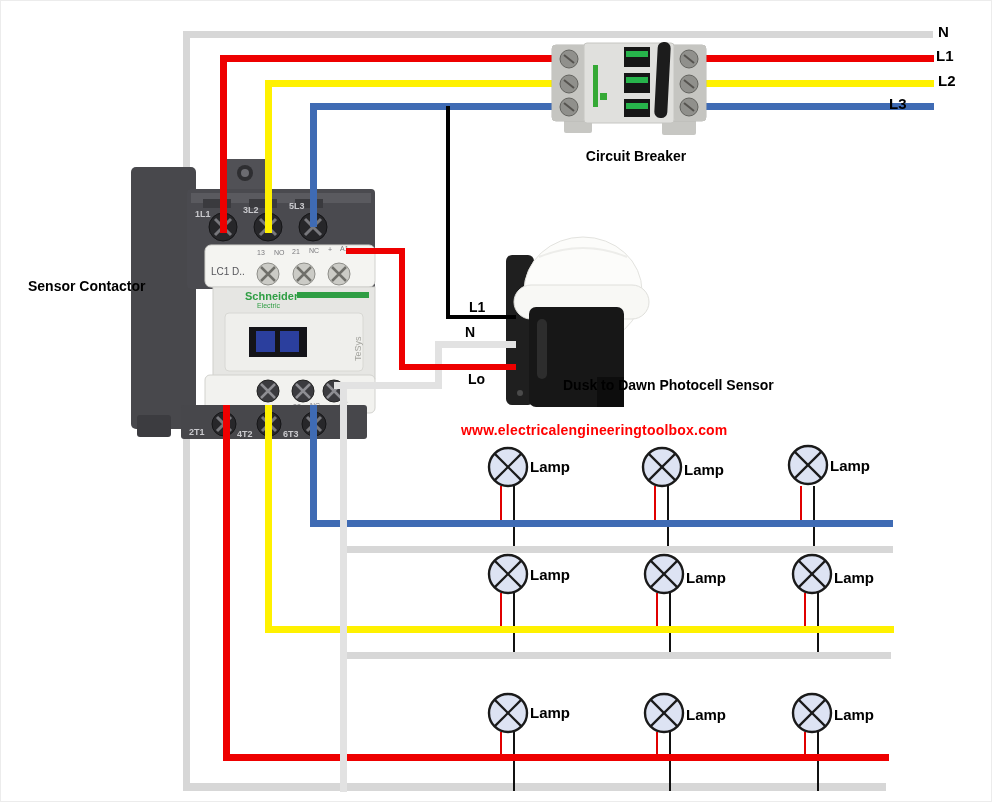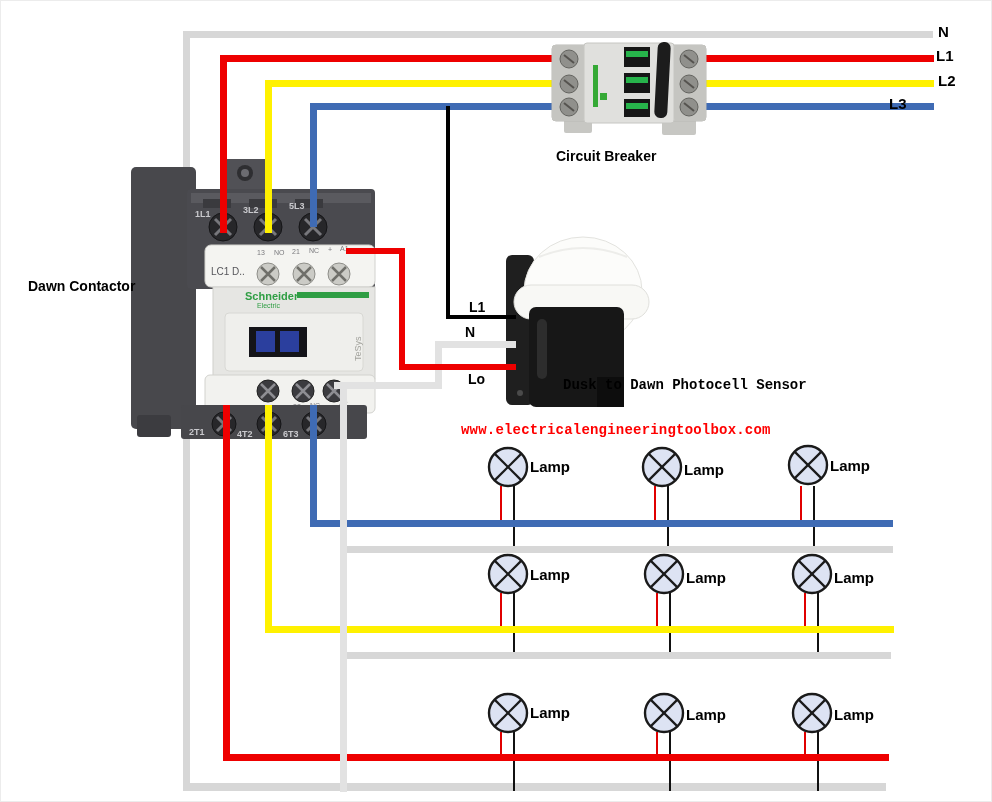--- a/index.html
+++ b/index.html
@@ -293,23 +293,23 @@
         <line x1="35.4" y1="8.6" x2="8.6" y2="35.4" stroke="#1a1a1a" stroke-width="2.2"></line>
       </svg>
   </div>
   <div class="lamp-label" style="left:833px;top:705px;">Lamp</div>
 
   <div class="lbl lbl-supply" style="left:937px;top:23px;">N</div>
   <div class="lbl lbl-supply" style="left:935px;top:47px;">L1</div>
   <div class="lbl lbl-supply" style="left:937px;top:72px;">L2</div>
   <div class="lbl lbl-supply" style="left:888px;top:95px;">L3</div>
 
-  <div class="lbl" style="left:555px;top:148px;width:160px;">Circuit Breaker</div>
-  <div class="lbl" style="left:27px;top:278px;">Dawn Contactor</div>
+  <div class="lbl" style="left:555px;top:148px;width:160px;text-align:center;">Circuit Breaker</div>
+  <div class="lbl" style="left:27px;top:278px;">Sensor Contactor</div>
 
   <div class="lbl" style="left:468px;top:299px;">L1</div>
   <div class="lbl" style="left:464px;top:324px;">N</div>
   <div class="lbl" style="left:467px;top:371px;">Lo</div>
 
-  <div class="lbl" style="left:562px;top:377px;font-family:Liberation Mono, monospace;">Dusk to Dawn Photocell Sensor</div>
-  <div class="lbl lbl-web" style="left:460px;top:422px;font-family:Liberation Mono, monospace;">www.electricalengineeringtoolbox.com</div>
+  <div class="lbl" style="left:562px;top:377px;">Dusk to Dawn Photocell Sensor</div>
+  <div class="lbl lbl-web" style="left:460px;top:422px;">www.electricalengineeringtoolbox.com</div>
 
 </div>
 
 </body></html>

